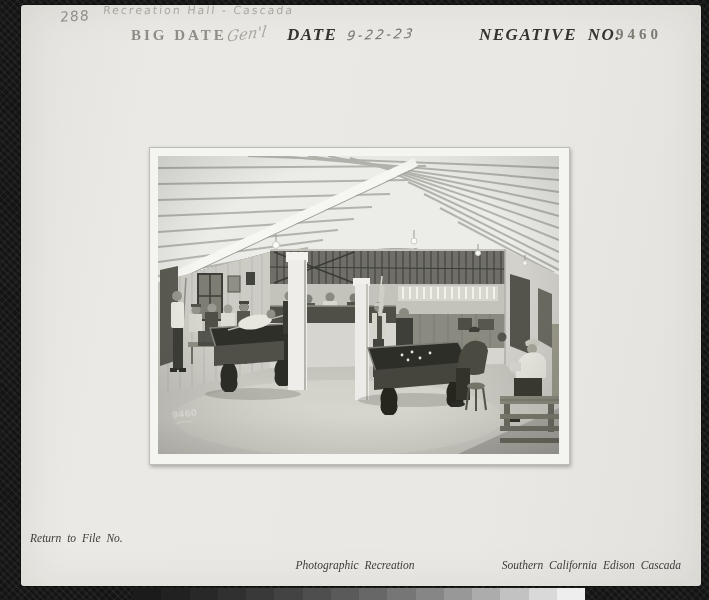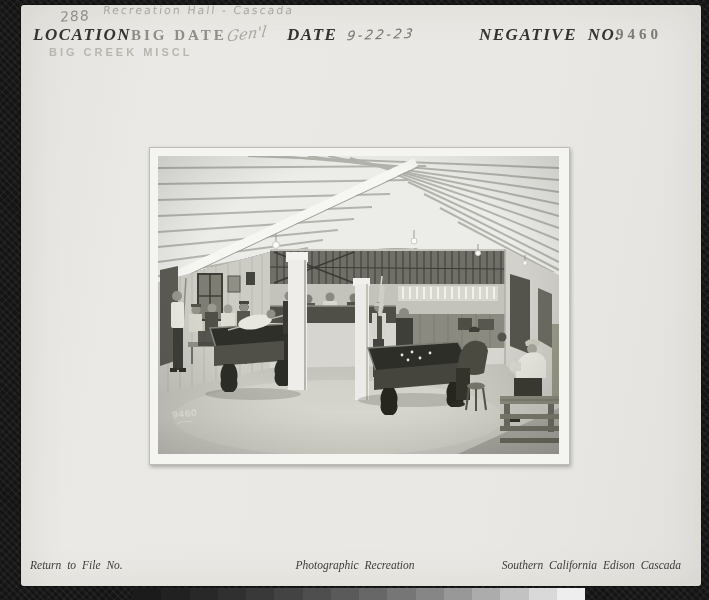--- a/index.html
+++ b/index.html
@@ -41,48 +41,46 @@
   
   .photo-print{
     position:absolute;left:149px;top:147px;width:403px;height:300px;
     background:#f4f4f0;padding:8px;border:1px solid #bdbdb6;
     box-shadow:1px 2px 4px rgba(0,0,0,0.28);
   }
   .photo-print svg{display:block;}
   
   .footer-text{font-family:"Liberation Serif",serif;font-style:italic;font-size:11.5px;
     color:#3e3c38;word-spacing:3px;}
-  .foot-left{left:30px;top:559px;}
+  .foot-left{left:30px;top:532px;}
   .foot-center{left:355px;top:559px;transform:translateX(-50%);}
   .foot-right{right:28px;top:559px;}
   
   .gray-strip{position:absolute;left:133px;top:588px;width:452px;height:12px;display:flex;}
   .gray-strip .step{flex:1;height:100%;}
 </style>
 </head>
 <body>
 
 <div class="scan">
 
   <div class="card"></div>
 
   <div class="abs pencil-number">288</div>
   <div class="abs pencil-title">Recreation Hall - Cascada</div>
 
-  <div class="abs printed-label lbl-location">LOCATION</div>
   <div class="abs stamp-bigcreek">BIG DATE</div>
   <div class="abs script-note">Gen'l</div>
 
   <div class="abs printed-label lbl-date">DATE</div>
   <div class="abs pencil-date">9-22-23</div>
 
   <div class="abs printed-label lbl-negative">NEGATIVE NO.</div>
   <div class="abs stamp-negno">9460</div>
 
-  <div class="abs stamp-misc">BIG CREEK MISCL</div>
 
   <div class="photo-print">
     <svg width="401" height="298" viewBox="0 0 401 298">
       <defs>
         <clipPath id="ceilClip">
           <polygon points="0,0 401,0 401,120 255,92 112,96 0,126"></polygon>
         </clipPath>
         <clipPath id="lwallClip">
           <polygon points="0,126 112,96 112,215 0,238"></polygon>
         </clipPath>

